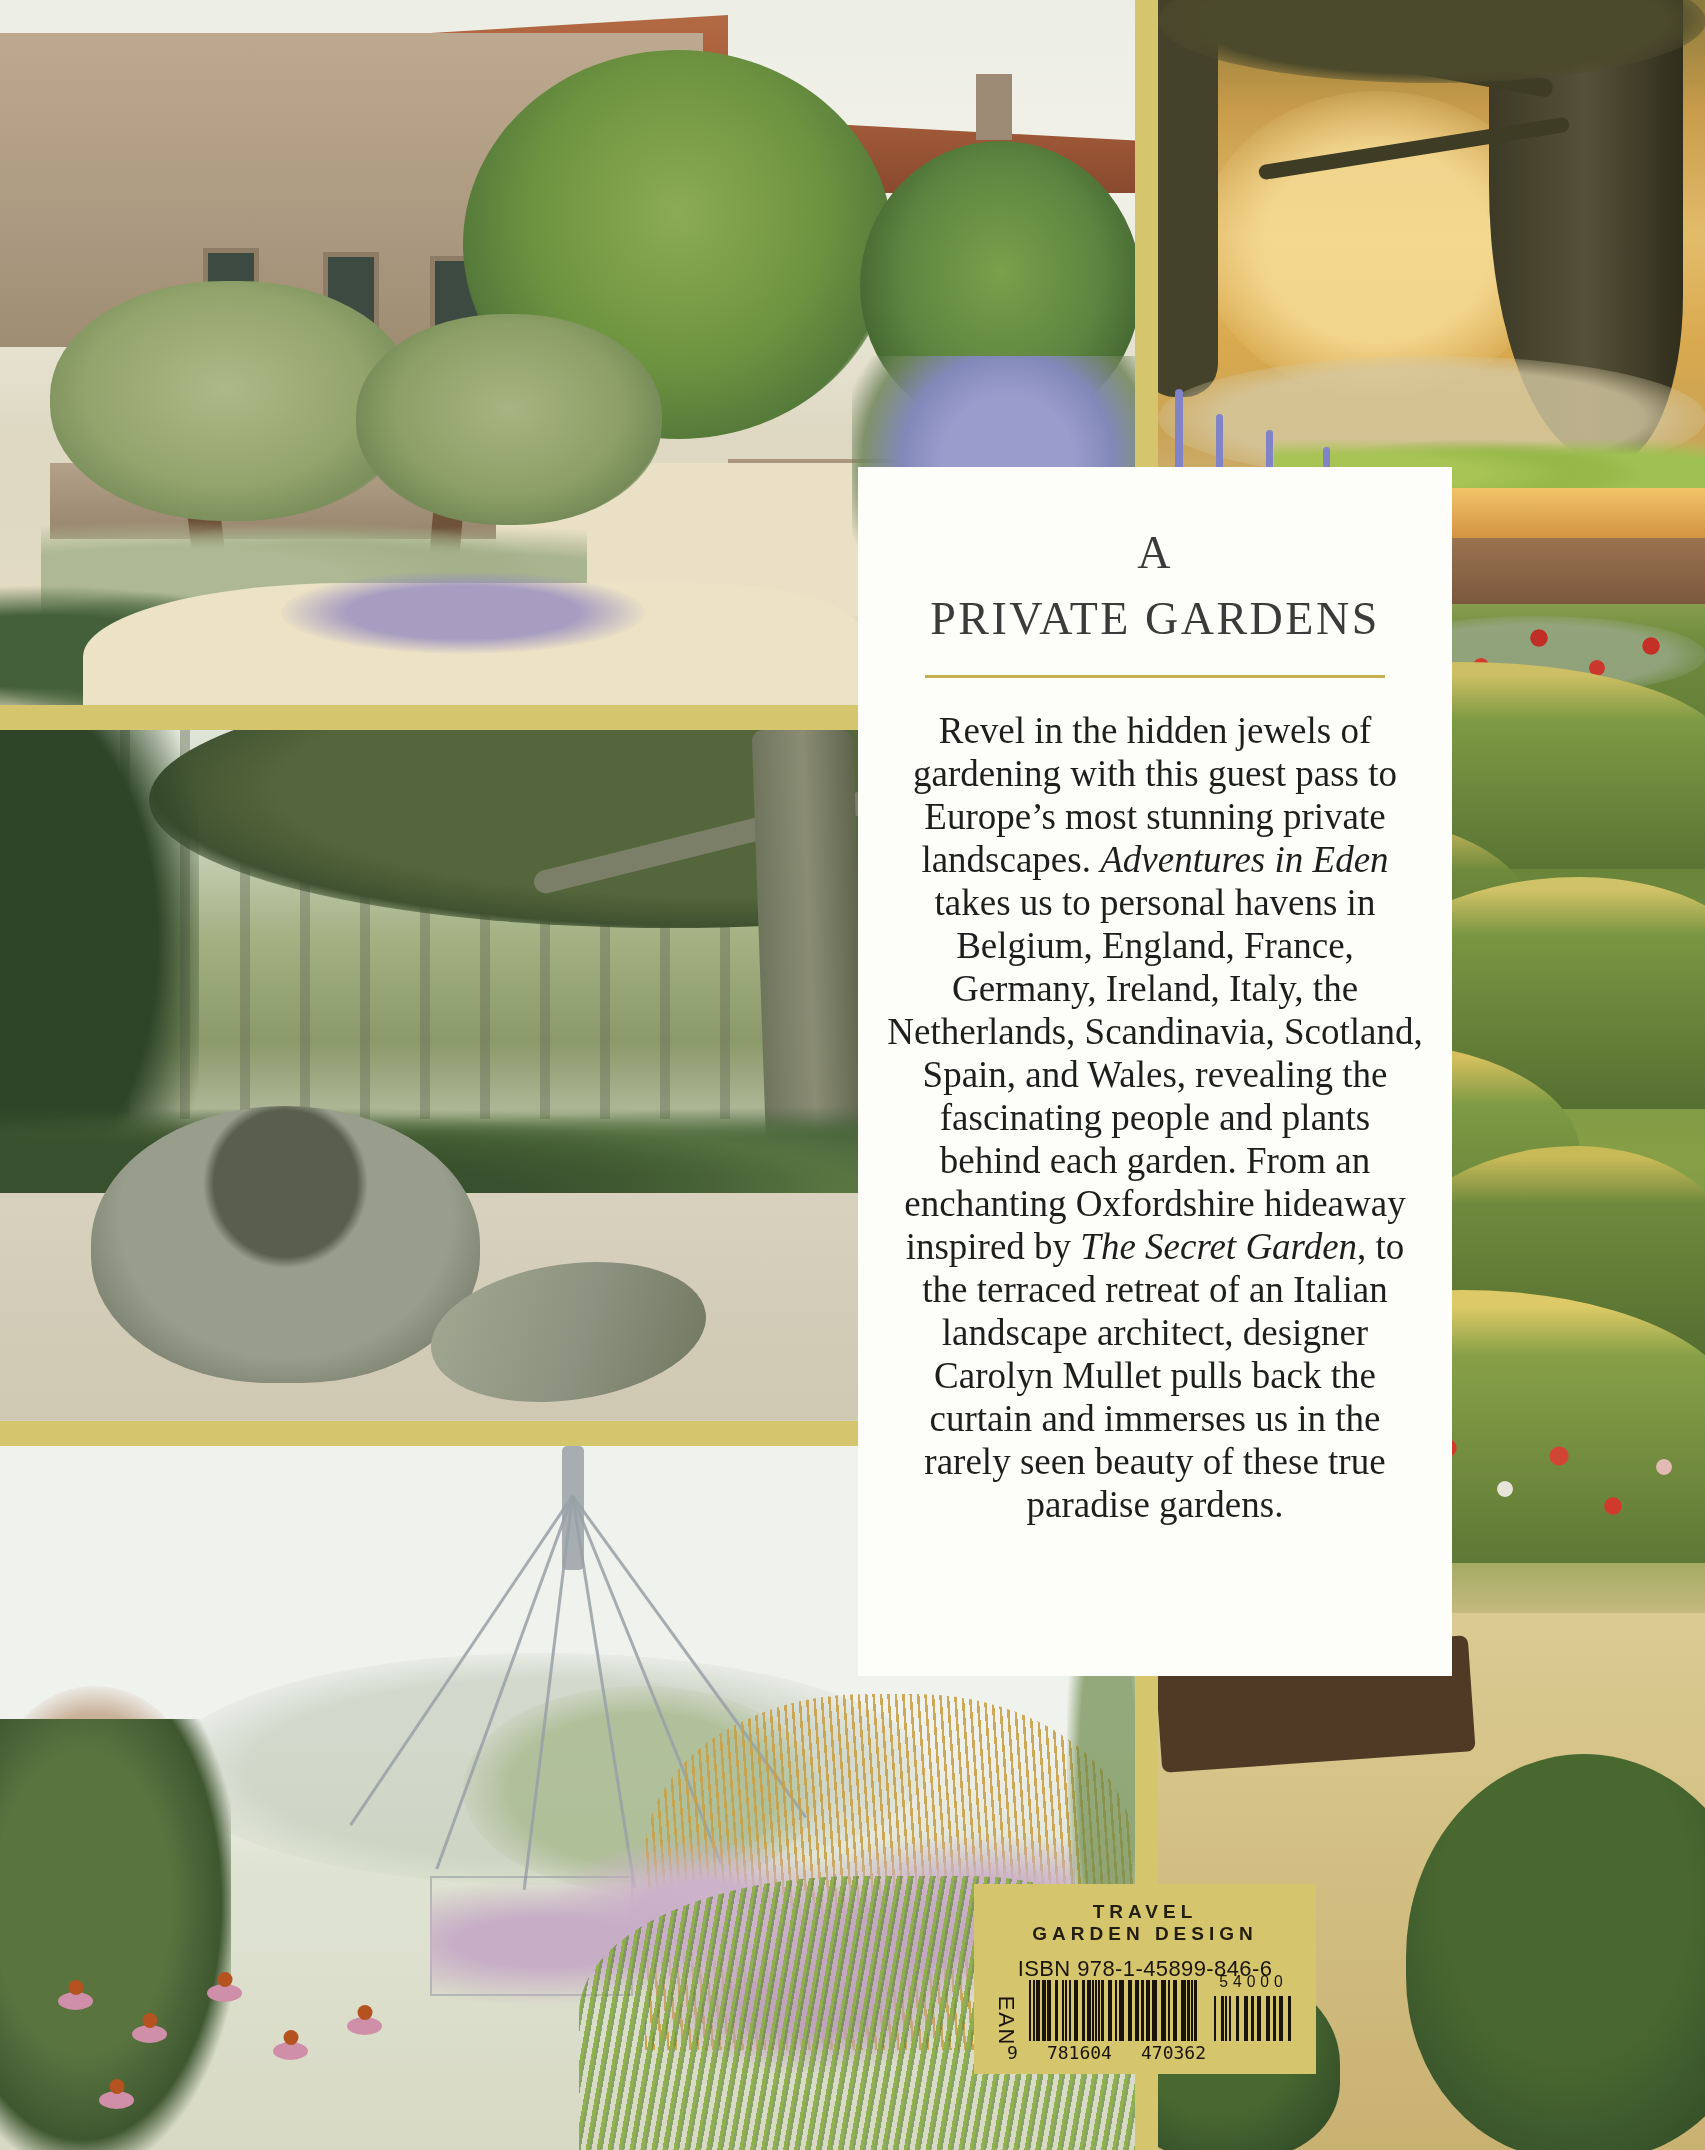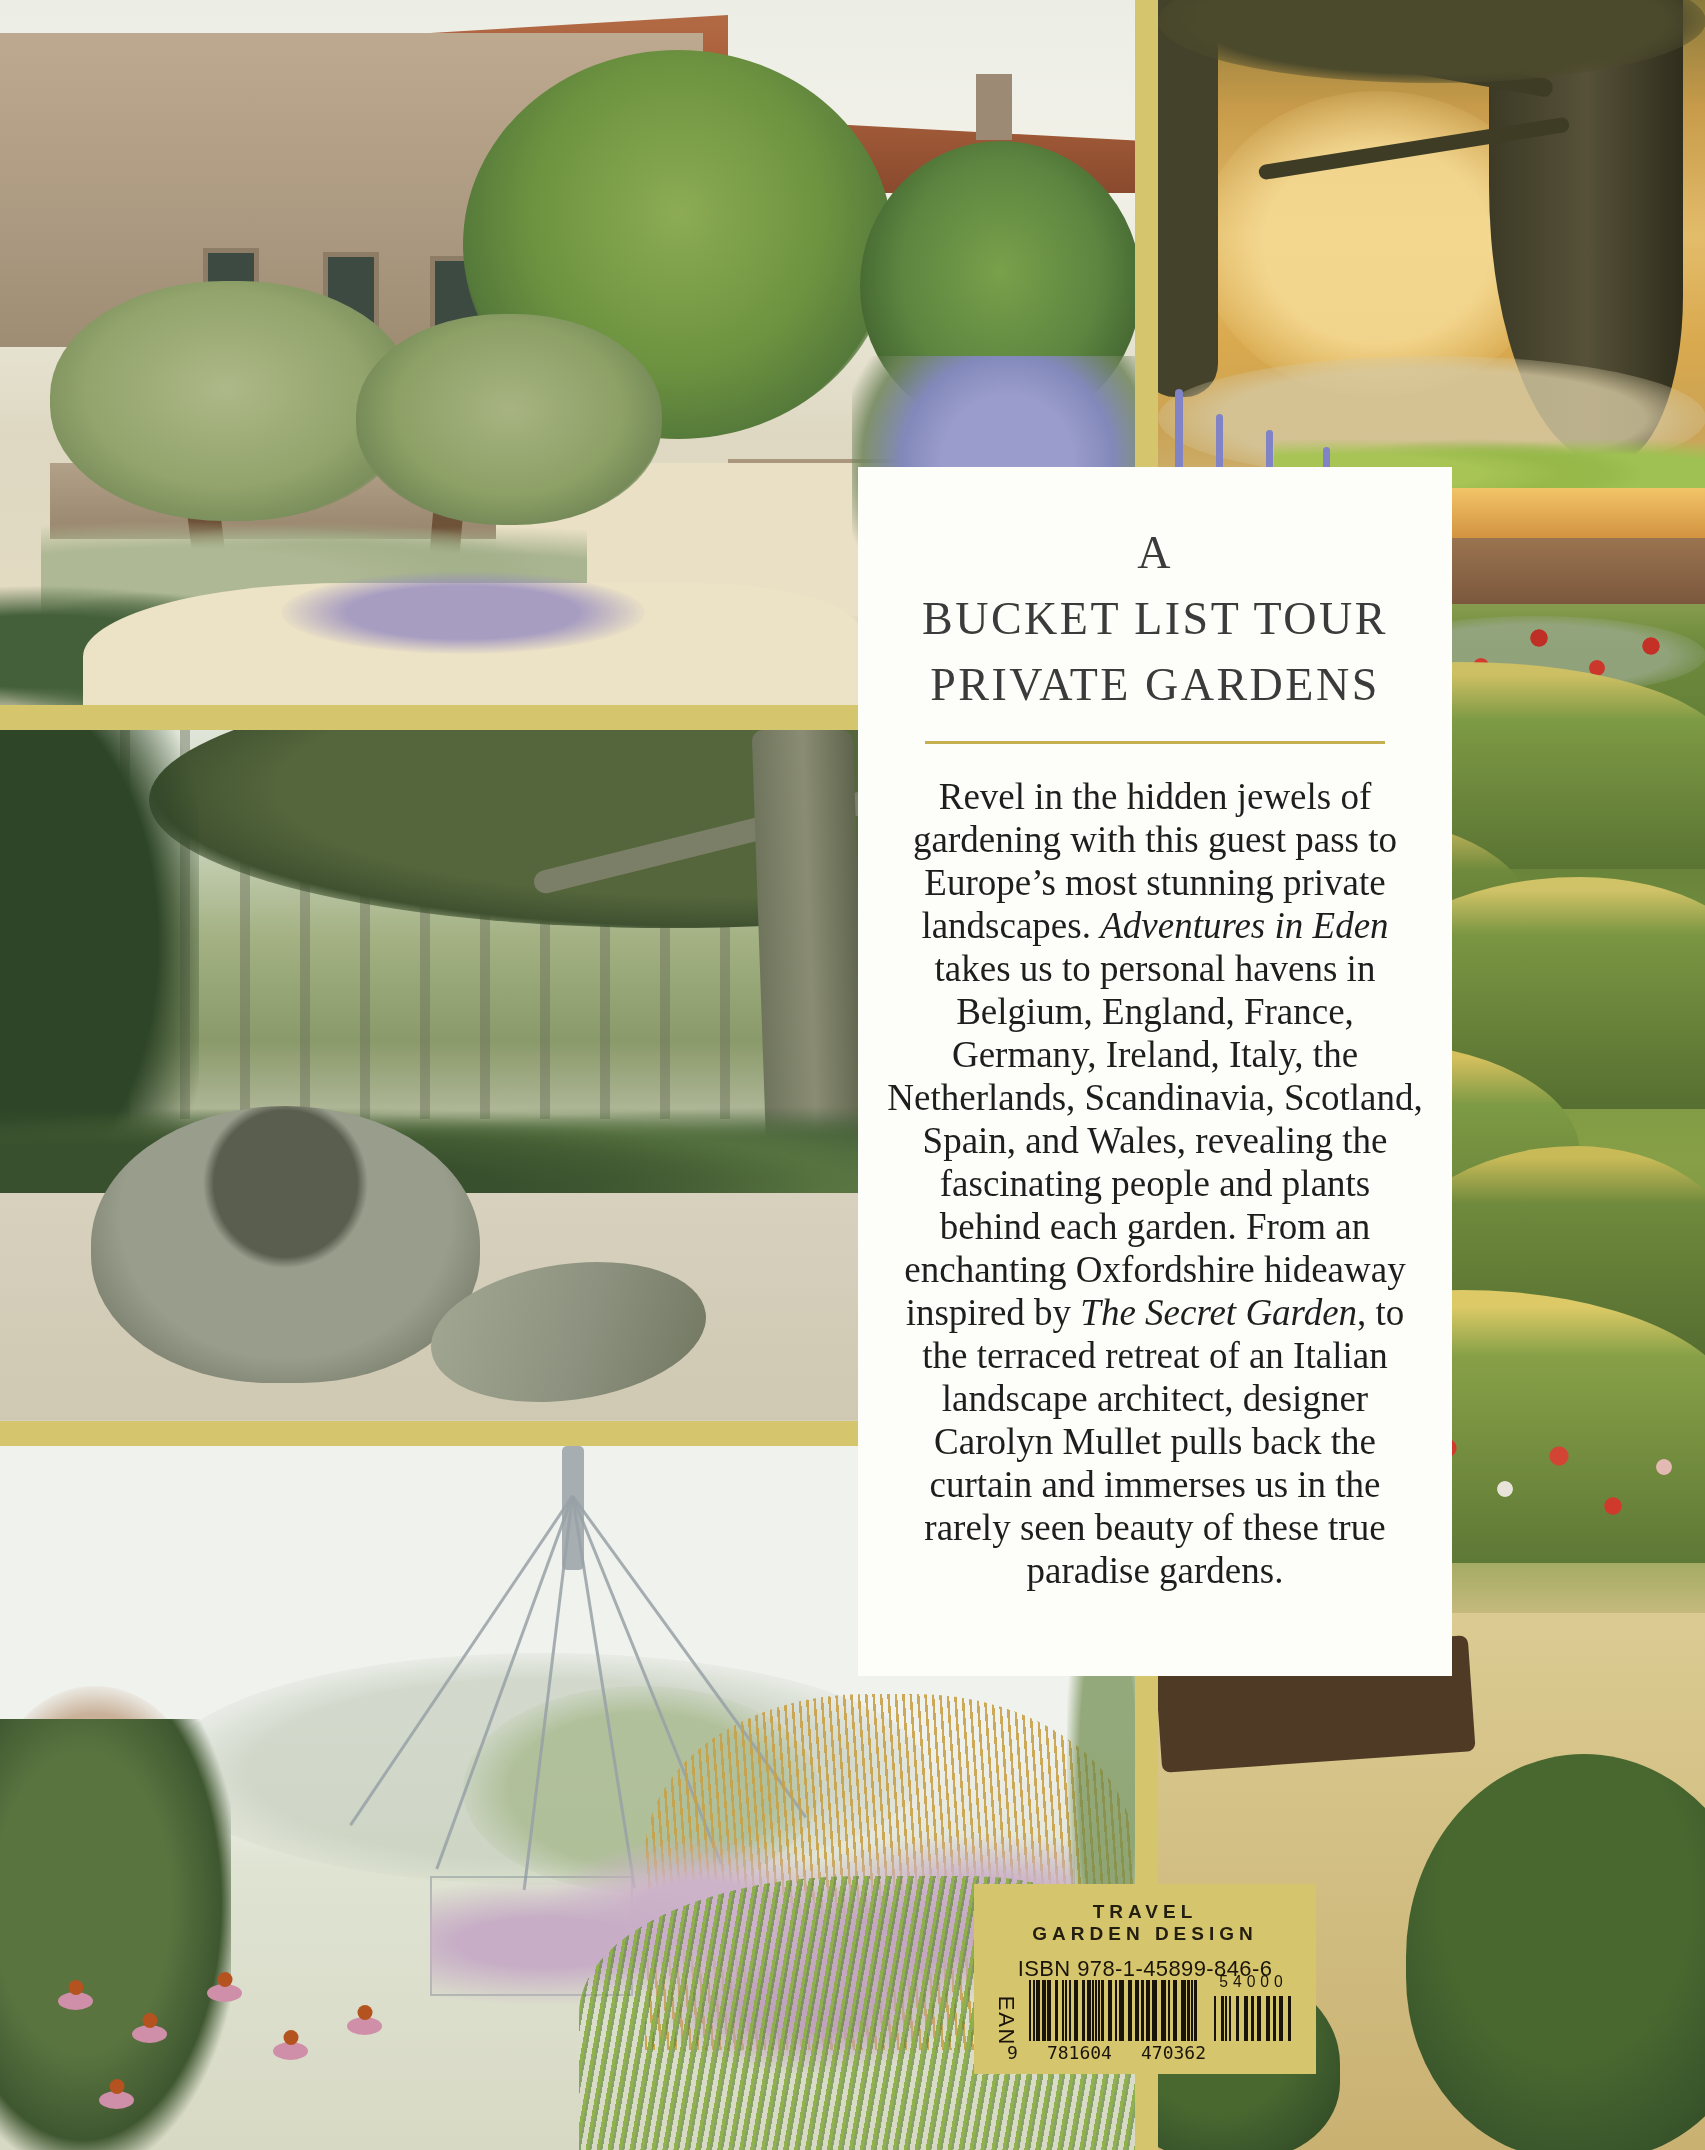--- a/index.html
+++ b/index.html
@@ -333,21 +333,20 @@
     <div class="p4-bottom-tulips"></div>
     <div class="p4-soil"></div>
     <div class="p4-soil-right"></div>
     <div class="p4-box-big"></div>
     <div class="p4-box-left"></div>
   </div>
 
   <div class="panel">
     <div class="headline">
       <div>A</div>
-      <div>BUCKET LIST TOUR</div>
       <div>PRIVATE GARDENS</div>
     </div>
     <div class="rule"></div>
     <p class="blurb"><span>Revel in the hidden jewels of gardening with this guest pass to Europe’s most stunning private landscapes. </span><span class="it">Adventures in Eden</span><span> takes us to personal havens in Belgium, England, France, Germany, Ireland, Italy, the Netherlands, Scandinavia, Scotland, Spain, and Wales, revealing the fascinating people and plants behind each garden. From an enchanting Oxfordshire hideaway inspired by </span><span class="it">The Secret Garden</span><span>, to the terraced retreat of an Italian landscape architect, designer Carolyn Mullet pulls back the curtain and immerses us in the rarely seen beauty of these true paradise gardens.</span></p>
   </div>
 
   <div class="barcode-panel">
     <div class="bc-cat first">TRAVEL</div>
     <div class="bc-cat">GARDEN DESIGN</div>
     <div class="bc-isbn">ISBN 978-1-45899-846-6</div>

